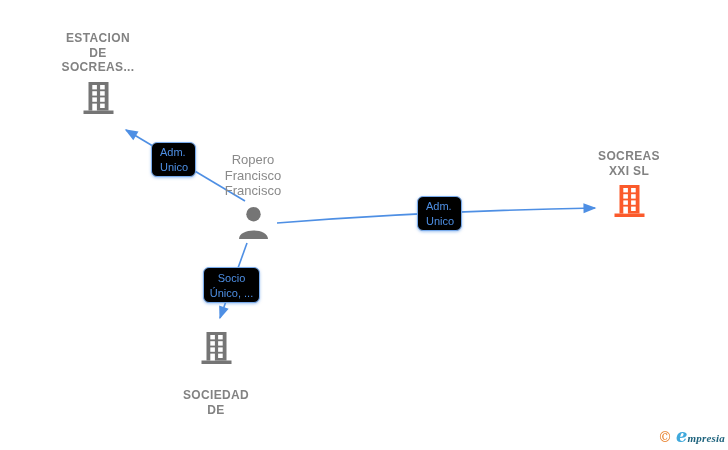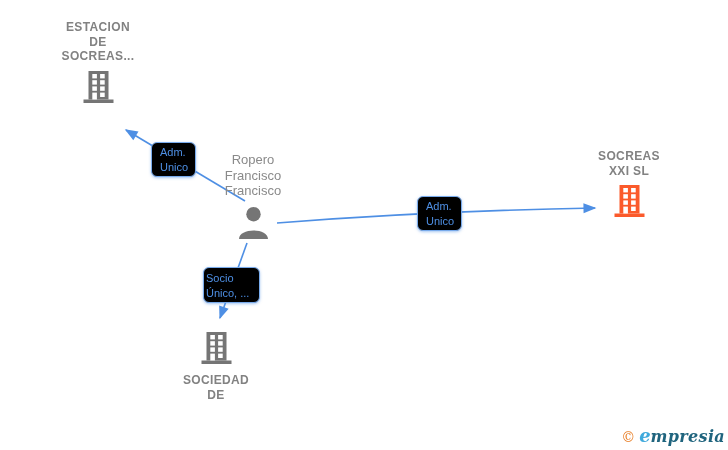--- a/index.html
+++ b/index.html
@@ -47,48 +47,48 @@
     background:#000000;
     border:1.5px solid var(--box-border);
     border-radius:6px;
     box-shadow:0 1px 3px rgba(90,150,230,.55);
     color:var(--edge-blue);
     font-size:11px;line-height:15px;
     box-sizing:border-box;
     cursor:pointer;
   }
   .edge-label.align-left{padding:2px 0 0 8px;text-align:left;}
-  .edge-label.align-center{padding:3px 2px 0 2px;text-align:left;}
+  .edge-label.align-center{padding:3px 2px 0 2px;text-align:center;}
 
   .brand{
     position:absolute;right:3px;bottom:4px;z-index:2;
     font-family:"DejaVu Serif", serif;font-style:italic;
     white-space:nowrap;
   }
   .brand .copy{color:var(--brand-orange);font-size:14px;margin-right:4px;font-style:normal;}
   .brand .b-initial{color:var(--brand-light-blue);font-size:18px;font-weight:bold;}
-  .brand .b-rest{color:var(--brand-dark-blue);font-size:16px;font-weight:bold;letter-spacing:.02em;}
+  .brand .b-rest{color:var(--brand-dark-blue);font-size:11px;font-weight:bold;letter-spacing:.02em;font-family:Liberation Serif, serif;}
 </style>
 </head>
 <body>
 
 <div class="canvas">
 
   <svg class="edges-layer" width="728" height="450" viewBox="0 0 728 450">
     <defs>
       <marker id="arrowhead" viewBox="0 0 10 8" refX="8.5" refY="4" markerWidth="9" markerHeight="7.2" orient="auto">
         <path class="arrow-head" d="M0.5,0.5 L9.5,4 L0.5,7.5 Z" fill="#4e8fe4"></path>
       </marker>
     </defs>
     <line class="edge-line" x1="245" y1="201" x2="126" y2="130" marker-end="url(#arrowhead)"></line>
     <path class="edge-line" d="M277,223 Q430,211 595,208" marker-end="url(#arrowhead)"></path>
     <line class="edge-line" x1="247" y1="243" x2="220" y2="318" marker-end="url(#arrowhead)"></line>
   </svg>
 
-  <div class="node" style="left:46px;top:20px;width:104px;">
+  <div class="node" style="left:46px;top:31px;width:104px;">
     <div class="company-label">
       <div>ESTACION</div>
       <div>DE</div>
       <div>SOCREAS...</div>
     </div>
     <svg class="node-icon icon-gray" width="33" height="32" viewBox="0 0 32 32">
       <rect x="1" y="28.5" width="30" height="3.5" fill="currentColor"></rect>
       <rect x="6" y="0" width="20" height="28.5" fill="currentColor"></rect>
       <g fill="#ffffff">
         <rect x="9.8" y="3" width="4.6" height="4.4"></rect>
@@ -144,21 +144,21 @@
         <rect x="9.8" y="3" width="4.6" height="4.4"></rect>
         <rect x="17.6" y="3" width="4.6" height="4.4"></rect>
         <rect x="9.8" y="9.2" width="4.6" height="4.4"></rect>
         <rect x="17.6" y="9.2" width="4.6" height="4.4"></rect>
         <rect x="9.8" y="15.4" width="4.6" height="4.4"></rect>
         <rect x="17.6" y="15.4" width="4.6" height="4.4"></rect>
         <rect x="9.8" y="21.6" width="4.6" height="6.9"></rect>
         <rect x="17.6" y="21.6" width="4.6" height="4.4"></rect>
       </g>
     </svg>
-    <div class="company-label" style="margin-top:9px;">
+    <div class="company-label" style="margin-top:24px;">
       <div>SOCIEDAD</div>
       <div>DE</div>
     </div>
   </div>
 
   <div class="edge-label align-left" style="left:151px;top:142px;width:45px;height:35px;">
     <div>Adm.</div>
     <div>Unico</div>
   </div>
 

